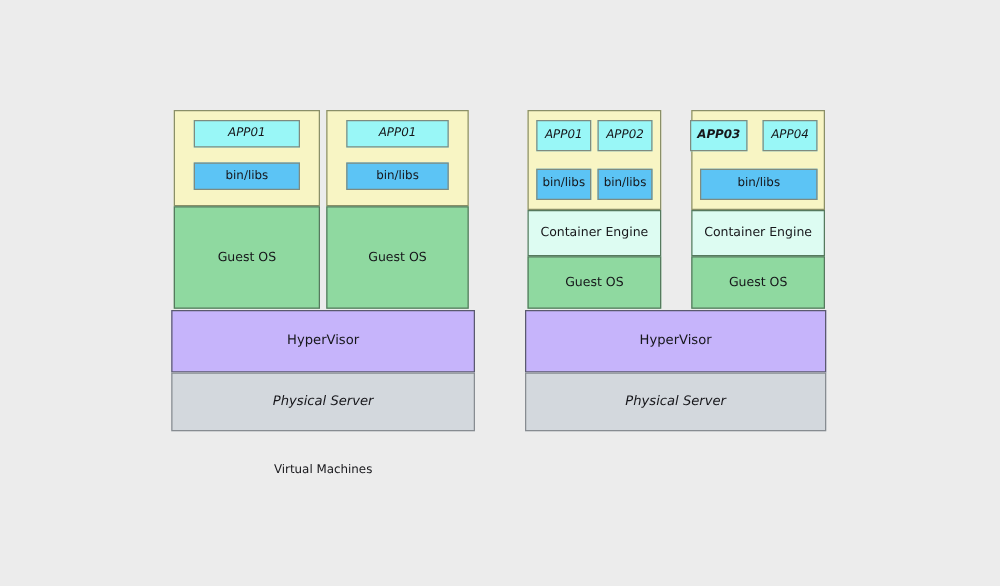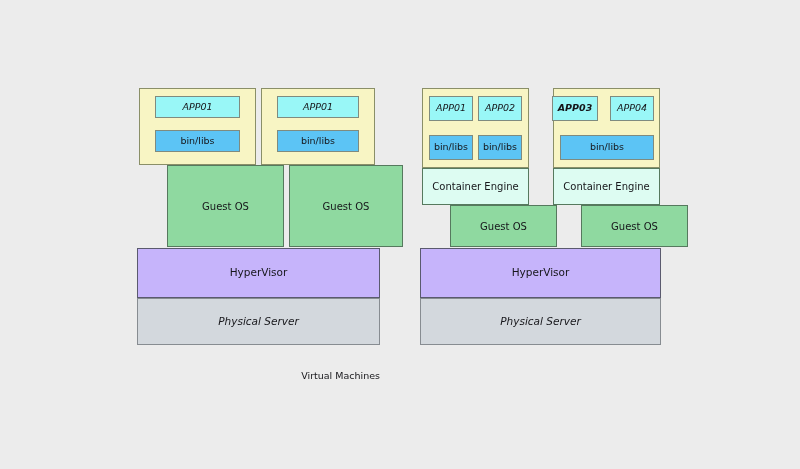--- a/index.html
+++ b/index.html
@@ -32,37 +32,37 @@
     text-align: center;
     color: #16161a;
     line-height: 1.1;
     white-space: nowrap;
   }
 
   
   .c-app      { background: #99f7f7; border: 1.4px solid #7f8b7f; }
   .c-bin      { background: #5cc4f5; border: 1.4px solid #7f8b7f; }
   .c-vmbody   { background: #f8f5c4; border: 1.4px solid #8a8f68; }
-  .c-guestos  { background: #8fd9a0; border: 1.4px solid #56795e; margin-left: 28px; }
+  .c-guestos  { background: #8fd9a0; border: 1.4px solid #56795e; }
   .c-engine   { background: #ddfcf2; border: 1.4px solid #56795e; }
   .c-hyper    { background: #c6b4fb; border: 1.5px solid #5a5a6e; }
   .c-phys     { background: #d3d8dd; border: 1.5px solid #878c91; font-style: italic; }
 
   .lbl-app    { font-size: 9.5px; font-style: italic; }
   .lbl-bin    { font-size: 9.5px; }
   .lbl-os     { font-size: 10px; }
   .lbl-engine { font-size: 10px; }
   .lbl-hyper  { font-size: 10.5px; text-align: right; }
   .lbl-phys   { font-size: 10.5px; }
 
   .caption {
     position: absolute;
     font-size: 9.5px;
     color: #16161a;
-    text-align: right;
+    text-align: center;
     white-space: nowrap;
   }
 </style>
 </head>
 <body>
 
 <div id="canvas">
 
   <div class="box c-vmbody" style="left:139px; top:88px; width:117px; height:77px;"></div>
   <div class="box c-app lbl-app" style="left:155px; top:96px; width:85px; height:22px;">APP01</div>

